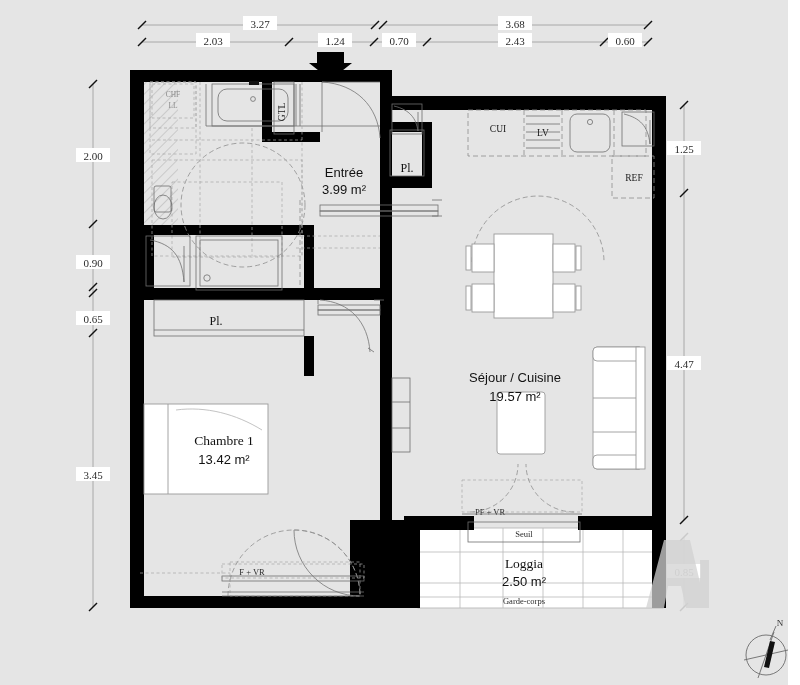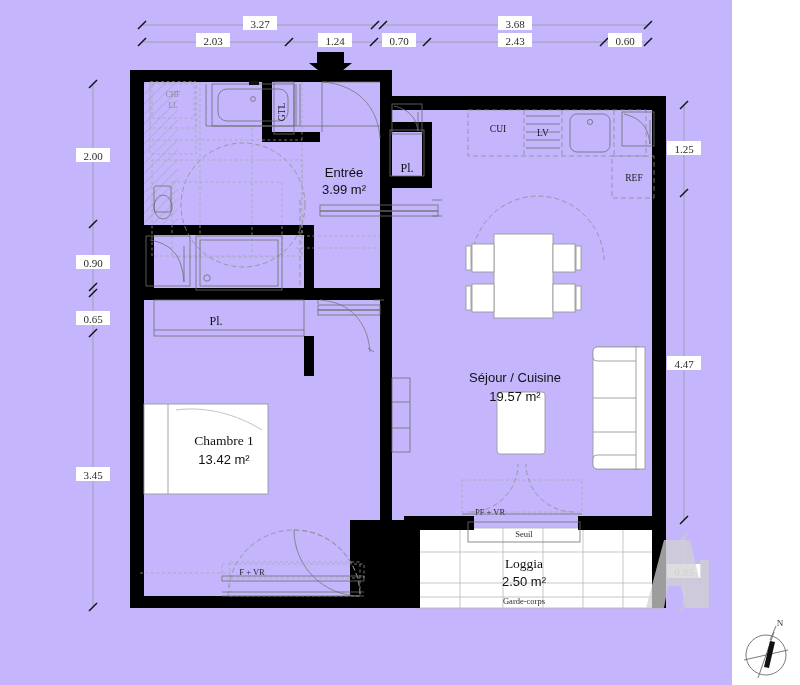--- a/index.html
+++ b/index.html
@@ -1,19 +1,19 @@
 <!DOCTYPE html>
 <html><head>
 <meta charset="utf-8">
 <title>Floor Plan</title>
 <style>
   html,body{margin:0;padding:0;background:#ffffff;}
   body{width:800px;height:685px;overflow:hidden;
        font-family:"Liberation Sans", sans-serif;color:#000;}
-  #stage{position:relative;width:732px;height:685px;background:#c4b5fd;}
+  #stage{position:relative;width:788px;height:685px;background:#e5e5e5;}
   svg#plan{position:absolute;left:0;top:0;width:800px;height:685px;display:block;}
   .dimtxt{font-family:"Liberation Serif", serif;font-size:11px;fill:#2b2b2b;}
   .dimtxt.faded{fill:#c9c9c9;}
   .roomname{font-family:"Liberation Serif", serif;font-size:13.5px;fill:#111;}
   .roomarea{font-family:"Liberation Sans", sans-serif;font-size:13px;fill:#111;}
   .roomname-sans{font-family:"Liberation Sans", sans-serif;font-size:13px;fill:#111;}
   .small{font-family:"Liberation Serif", serif;font-size:9.5px;fill:#1a1a1a;}
   .small2{font-family:"Liberation Serif", serif;font-size:8.5px;fill:#2a2a2a;}
   .tiny{font-family:"Liberation Serif", serif;font-size:7.5px;fill:#8a8a8a;}
   .plabel{font-family:"Liberation Serif", serif;font-size:12px;fill:#111;}

